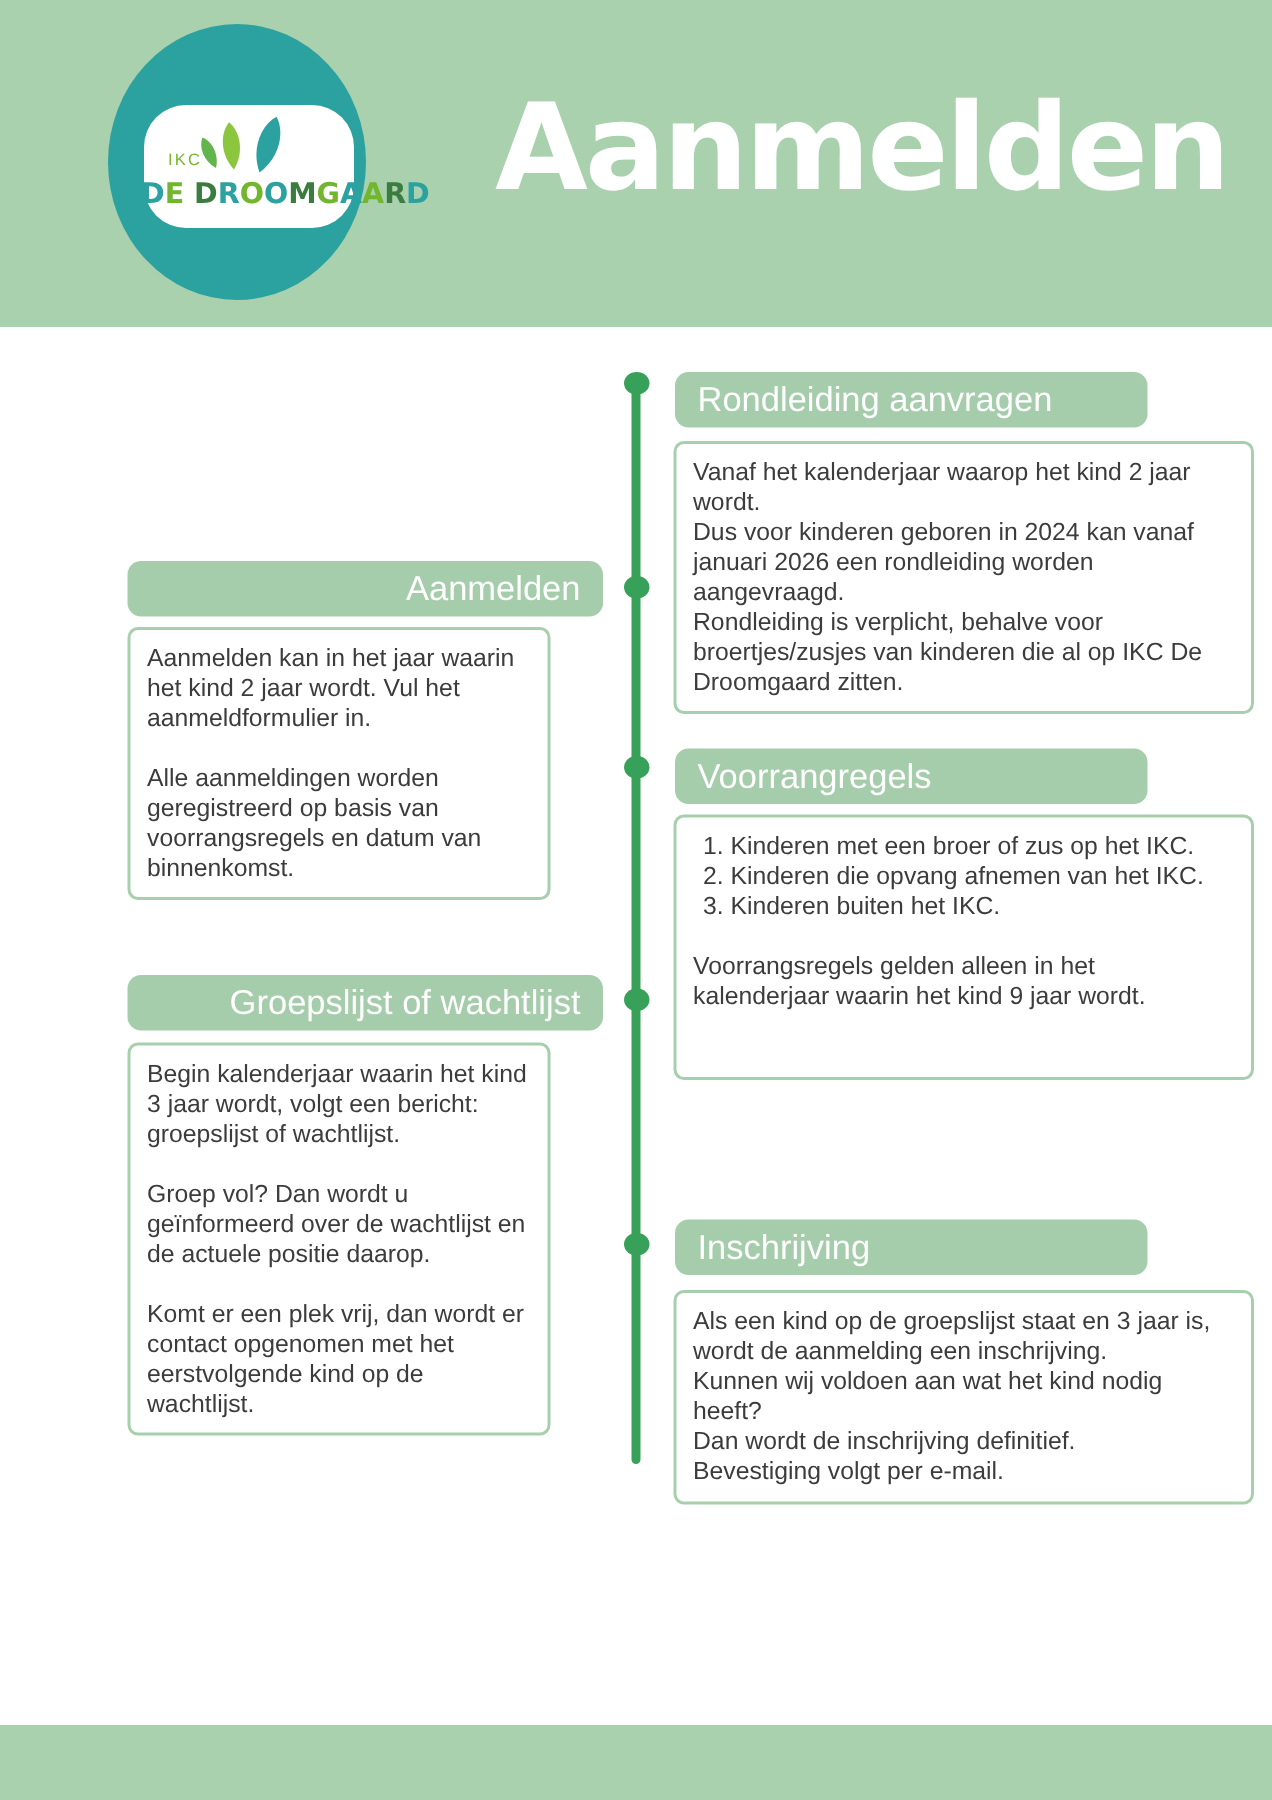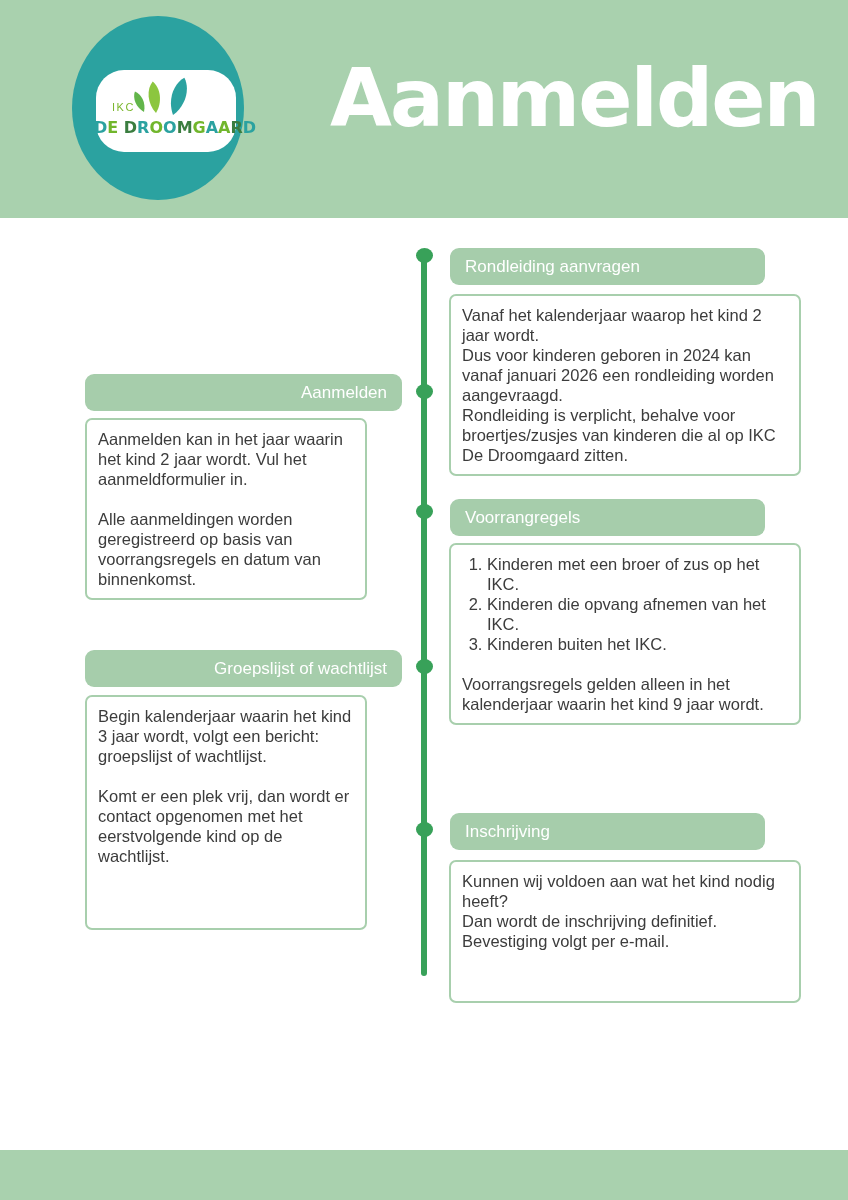--- a/index.html
+++ b/index.html
@@ -21,51 +21,51 @@
   }
   .band{position:absolute;left:0;width:848px;background:var(--band);}
   .band-top{top:0;height:218px;}
   .band-bottom{top:1150px;height:50px;}
 
   
   .logo-circle{position:absolute;left:72px;top:16px;width:172px;height:184px;border-radius:50%;background:var(--teal);}
   .logo-pill{position:absolute;left:96px;top:70px;width:140px;height:82px;background:#fff;border-radius:28px;}
   .logo-leaves{position:absolute;left:128px;top:72px;width:62px;height:44px;}
   .logo-ikc{position:absolute;left:112px;top:101px;font-size:11px;letter-spacing:1.5px;color:#7ab62c;font-weight:normal;}
-  .logo-name{position:absolute;left:94px;top:118px;width:144px;text-align:center;font-size:16px;font-weight:bold;letter-spacing:0px;white-space:nowrap;font-family:"DejaVu Sans", sans-serif;}
+  .logo-name{position:absolute;left:94px;top:118px;width:144px;text-align:center;font-size:19px;font-weight:bold;letter-spacing:0px;white-space:nowrap;font-family:"DejaVu Sans", sans-serif;}
 
   
   .main-title{
     position:absolute;left:330px;top:52px;width:480px;
     text-align:center;color:#ffffff;
     font-family:"DejaVu Sans", sans-serif;
     font-size:80px;font-weight:800;letter-spacing:-2px;
   }
 
   
   .tl-line{position:absolute;left:421px;top:252px;width:6px;height:724px;background:var(--tl);border-radius:3px;}
   .tl-dot{position:absolute;left:416px;width:17px;height:15px;border-radius:50%;background:var(--tl);}
 
   
   .sec-bar{
     position:absolute;height:37px;background:var(--bar);
-    border-radius:9px;color:#ffffff;font-size:17px;line-height:37px;
+    border-radius:9px;color:#ffffff;font-size:23px;line-height:37px;
     padding:0 15px;white-space:nowrap;overflow:hidden;
   }
   .bar-left{left:85px;width:317px;text-align:right;}
   .bar-right{left:450px;width:315px;text-align:left;}
 
   
   .sec-box{
     position:absolute;background:#ffffff;border:2px solid var(--box-border);
     border-radius:7px;padding:9px 11px;color:var(--txt);
     font-size:16.5px;line-height:20px;
   }
   .box-left{left:85px;width:282px;}
-  .box-right{left:449px;width:352px;}
+  .box-right{left:449px;width:387px;}
   .sec-box p{margin:0;}
   .sec-box p.para-gap{margin-top:20px;}
   .sec-box ol{margin:0;padding-left:25px;list-style:decimal;}
   .sec-box ol li{padding-left:0px;}
 </style>
 </head>
 <body>
 
 <div class="band band-top"></div>
 
@@ -109,23 +109,25 @@
     <li>Kinderen met een broer of zus op het IKC.</li>
     <li>Kinderen die opvang afnemen van het IKC.</li>
     <li>Kinderen buiten het IKC.</li>
   </ol>
   <p class="para-gap">Voorrangsregels gelden alleen in het kalenderjaar waarin het kind 9 jaar wordt.</p>
 </div>
 
 <div class="sec-bar bar-left" style="top:650px">Groepslijst of wachtlijst</div>
 <div class="sec-box box-left" style="top:695px;min-height:235px">
   <p>Begin kalenderjaar waarin het kind 3 jaar wordt, volgt een bericht: groepslijst of wachtlijst.</p>
+  <p class="para-gap">Groep vol? Dan wordt u geïnformeerd over de wachtlijst en de actuele positie daarop.</p>
   <p class="para-gap">Komt er een plek vrij, dan wordt er contact opgenomen met het eerstvolgende kind op de wachtlijst.</p>
 </div>
 
 <div class="sec-bar bar-right" style="top:813px">Inschrijving</div>
 <div class="sec-box box-right" style="top:860px;min-height:143px">
+  <p>Als een kind op de groepslijst staat en 3 jaar is, wordt de aanmelding een inschrijving.</p>
   <p>Kunnen wij voldoen aan wat het kind nodig heeft?</p>
   <p>Dan wordt de inschrijving definitief.</p>
   <p>Bevestiging volgt per e-mail.</p>
 </div>
 
 <div class="band band-bottom"></div>
 
 </body></html>

